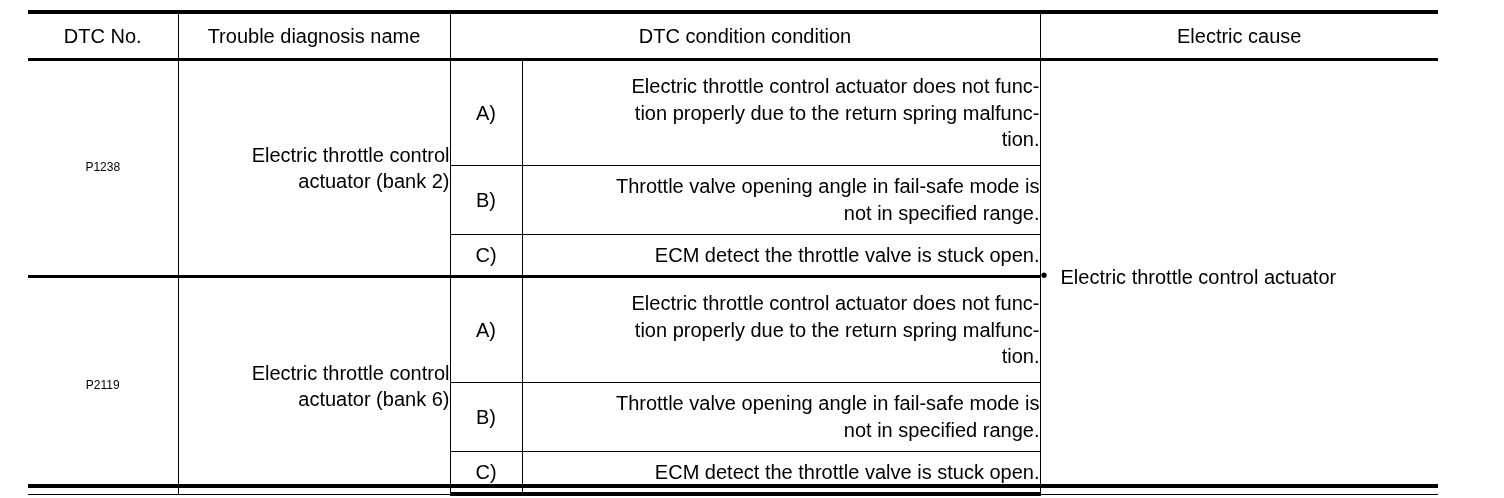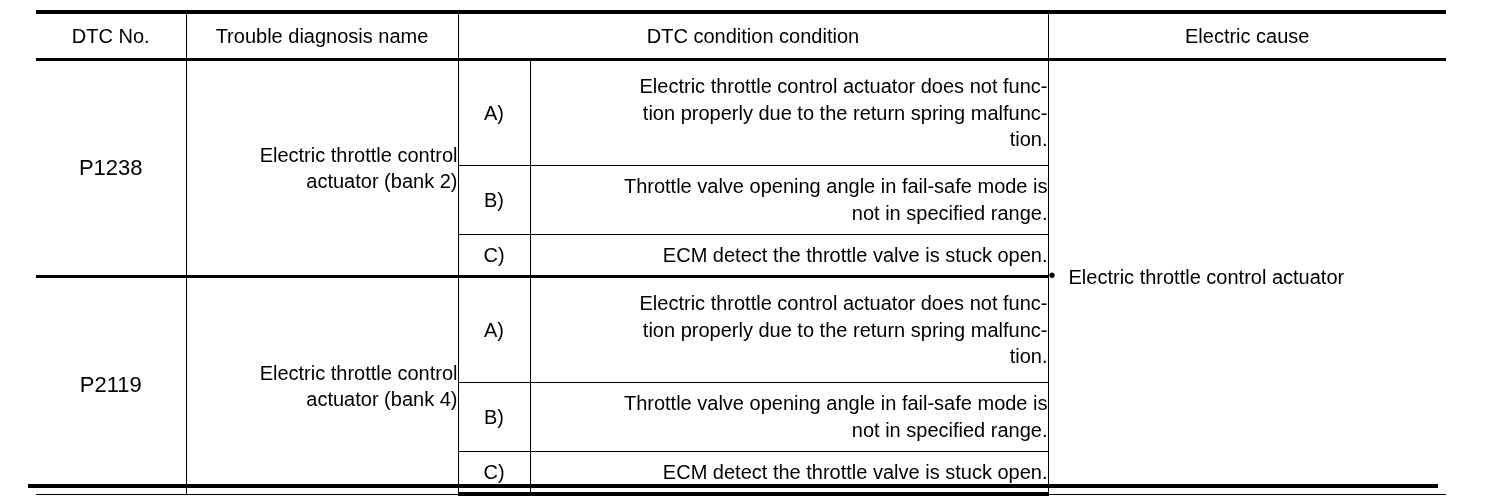--- a/index.html
+++ b/index.html
@@ -17,21 +17,21 @@
 
   #sheet {
     position: relative;
     width: 1504px;
     height: 498px;
     background: #ffffff;
   }
 
   table.dtc-table {
     position: absolute;
-    left: 36px;
+    left: 28px;
     top: 10px;
     width: 1410px;
     border-collapse: collapse;
     table-layout: fixed;
     font-size: 19.5px;
     line-height: 1.30;
   }
 
   table.dtc-table td,
   table.dtc-table th {
@@ -62,21 +62,21 @@
   .col-cause { width: 398px; }
 
   .head-cell {
     text-align: center;
     height: 44px;
     font-size: 20px;
   }
 
   .cell-dtc {
     text-align: center;
-    font-size: 22px;
+    font-size: 12px;
   }
 
   .cell-name {
     text-align: right;
     padding: 0 14px 0 16px;
     font-size: 20px;
   }
 
   .cell-idx {
     text-align: center;
@@ -170,21 +170,21 @@
 
       <tr>
         <td class="cell-idx v-left v-right r-c">C)</td>
         <td class="cell-cond v-right r-c">
           <span class="cond-line">ECM detect the throttle valve is stuck open.</span>
         </td>
       </tr>
 
       <tr>
         <td class="cell-dtc v-right grp-thick" rowspan="3">P2119</td>
-        <td class="cell-name v-right grp-thick" rowspan="3">Electric throttle control actuator (bank 4)</td>
+        <td class="cell-name v-right grp-thick" rowspan="3">Electric throttle control actuator (bank 6)</td>
         <td class="cell-idx v-left v-right r-a grp-thick">A)</td>
         <td class="cell-cond v-right r-a grp-thick">
           <span class="cond-line">Electric throttle control actuator does not func-</span>
           <span class="cond-line">tion properly due to the return spring malfunc-</span>
           <span class="cond-line">tion.</span>
         </td>
       </tr>
 
       <tr>
         <td class="cell-idx v-left v-right r-b">B)</td>

